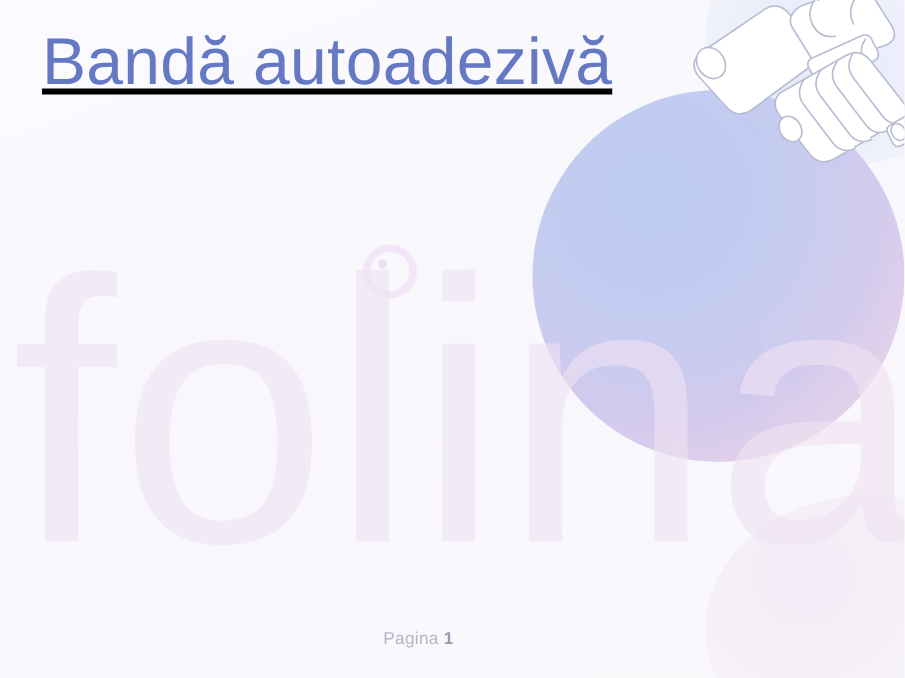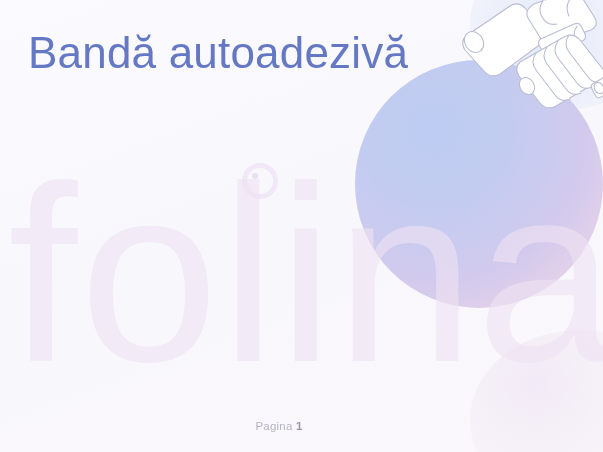--- a/index.html
+++ b/index.html
@@ -110,22 +110,23 @@
     top: -10px;
     width: 165px;
     height: 135px;
     pointer-events: none;
   }
 
   
   .headings {
     position: absolute;
     left: 28px;
-    top: 28px;
+    top: 17px;
     width: 560px;
+    text-decoration: underline;
   }
 
   .title-line1 {
     font-size: 44px;
     line-height: 50px;
     font-weight: 300;
     letter-spacing: 0.2px;
     color: #6478c4;
     margin: 0;
     white-space: nowrap;

